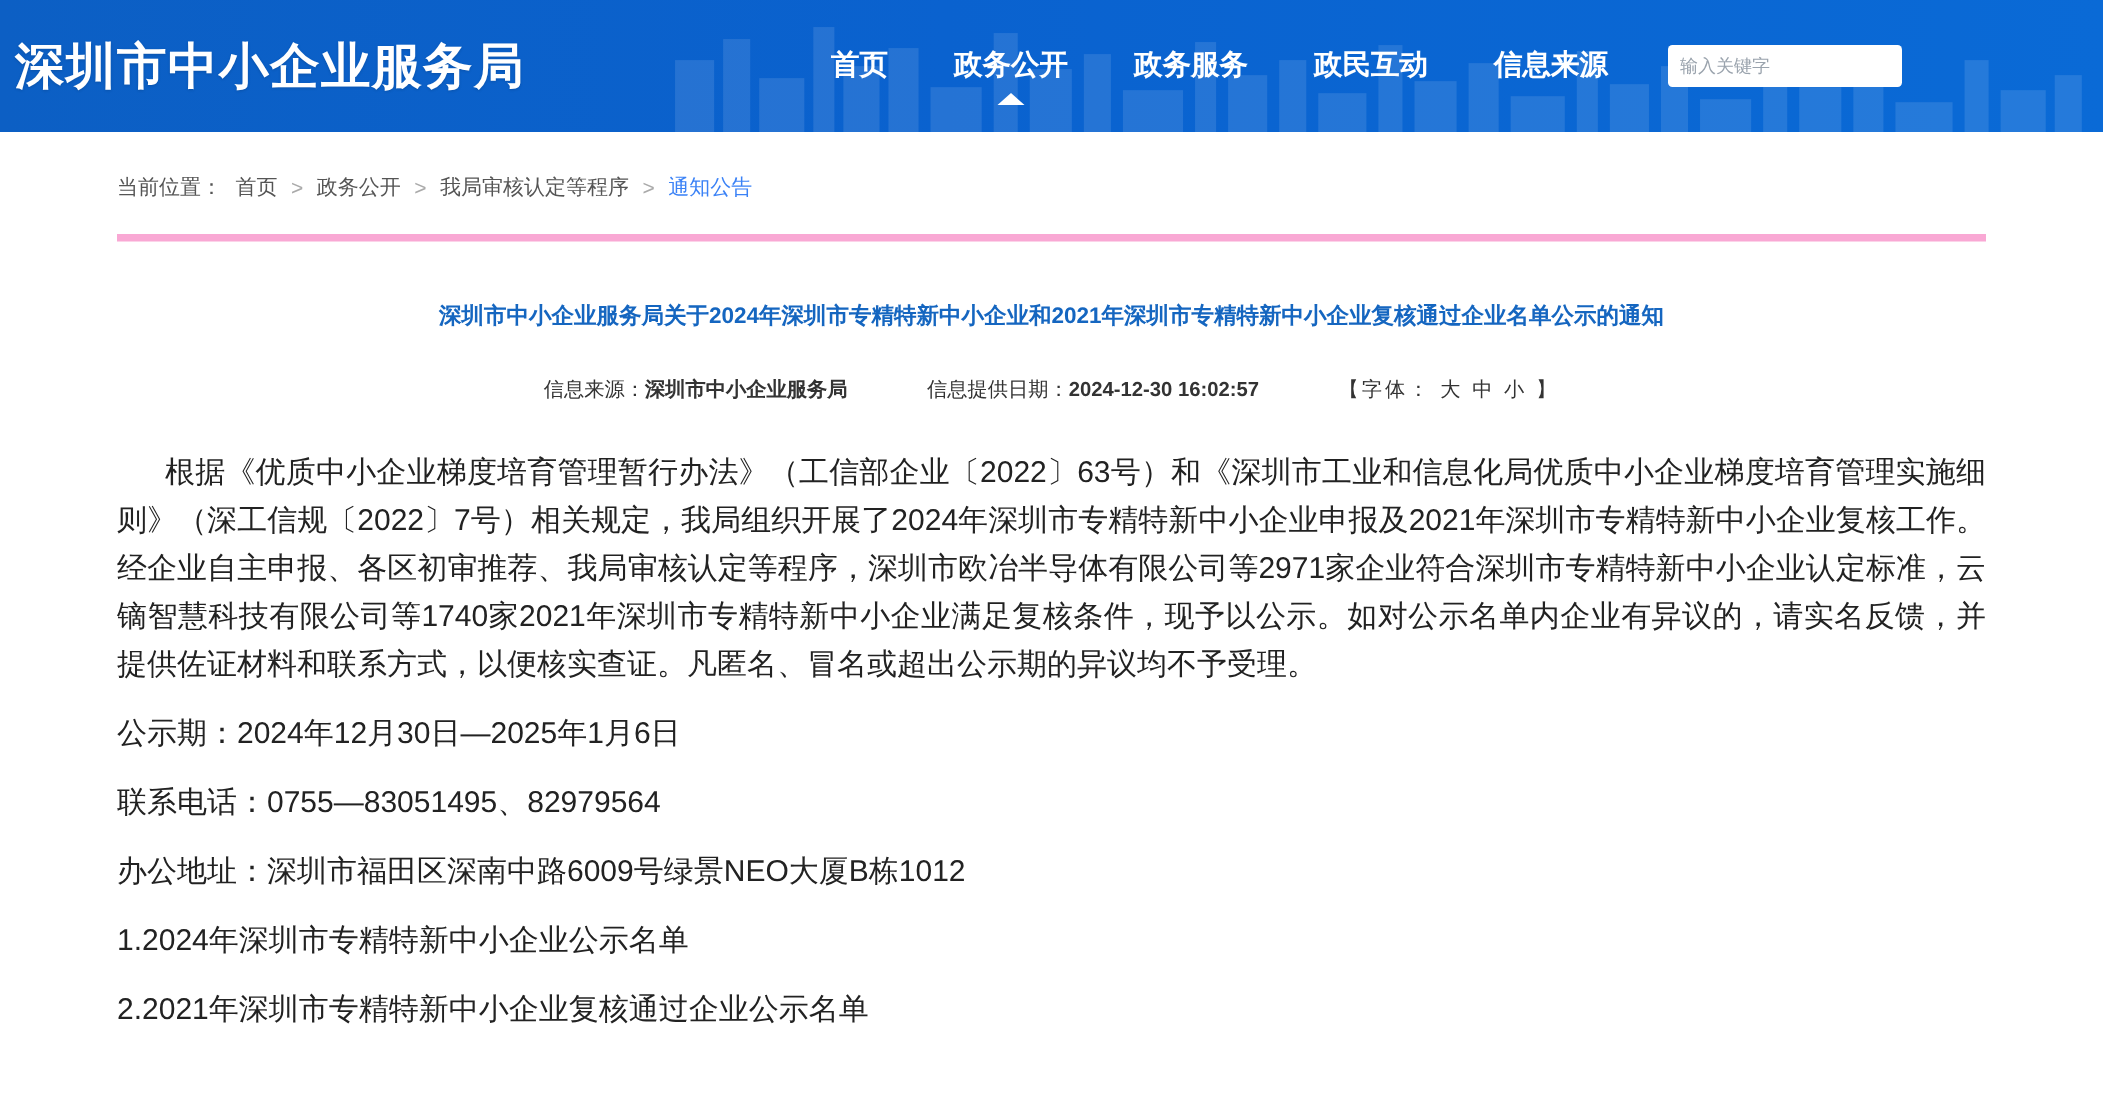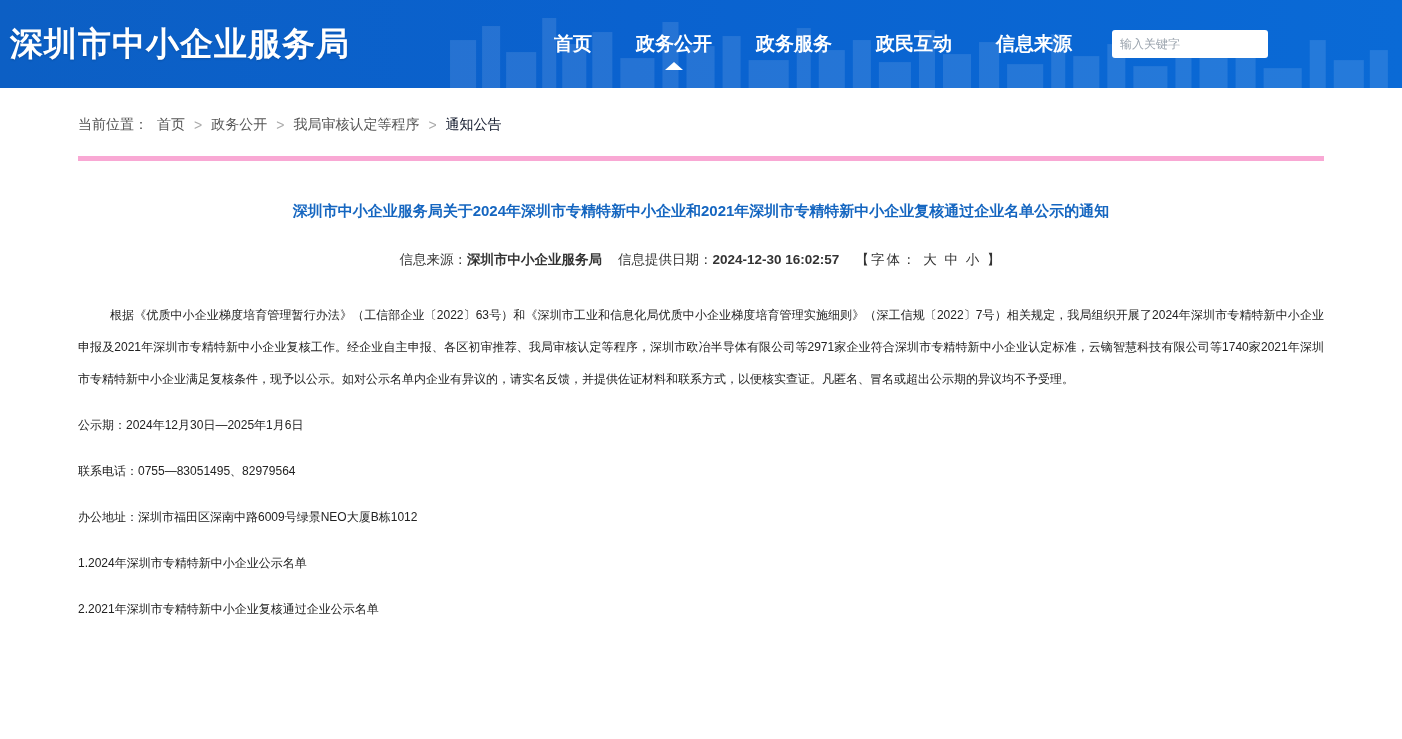--- a/index.html
+++ b/index.html
@@ -97,47 +97,47 @@
     display: flex;
     align-items: center;
     gap: 9px;
     font-size: 14px;
     color: #555555;
     padding: 28px 0 22px 0;
     border-bottom: 5px solid #f9a8d4;
   }
   .breadcrumb .sep { color: #aaaaaa; }
   .breadcrumb a { color: #555555; text-decoration: none; cursor: pointer; }
-  .breadcrumb .cur { color: #0f172a; }
+  .breadcrumb .cur { color: #3b82f6; }
 
   .doc-title {
     text-align: center;
     color: #1566c0;
     font-size: 15px;
     font-weight: bold;
     line-height: 36px;
     padding: 32px 24px 0 24px;
   }
   .meta {
     display: flex;
     align-items: center;
     justify-content: center;
-    gap: 16px;
+    gap: 53px;
     font-size: 13.5px;
     color: #333333;
     padding: 22px 0 6px 0;
   }
   .meta b { font-weight: bold; }
   .meta .fontsize { letter-spacing: 2px; }
   .meta .fontsize span { cursor: pointer; }
 
   .body-text {
     padding: 24px 0 0 0;
     color: #222222;
-    font-size: 12px;
+    font-size: 20px;
     line-height: 32px;
     text-align: justify;
   }
   .body-text p { margin-bottom: 14px; }
   .body-text p.indent { text-indent: 32px; }
 </style>
 </head>
 <body>
 
 <div class="header">

